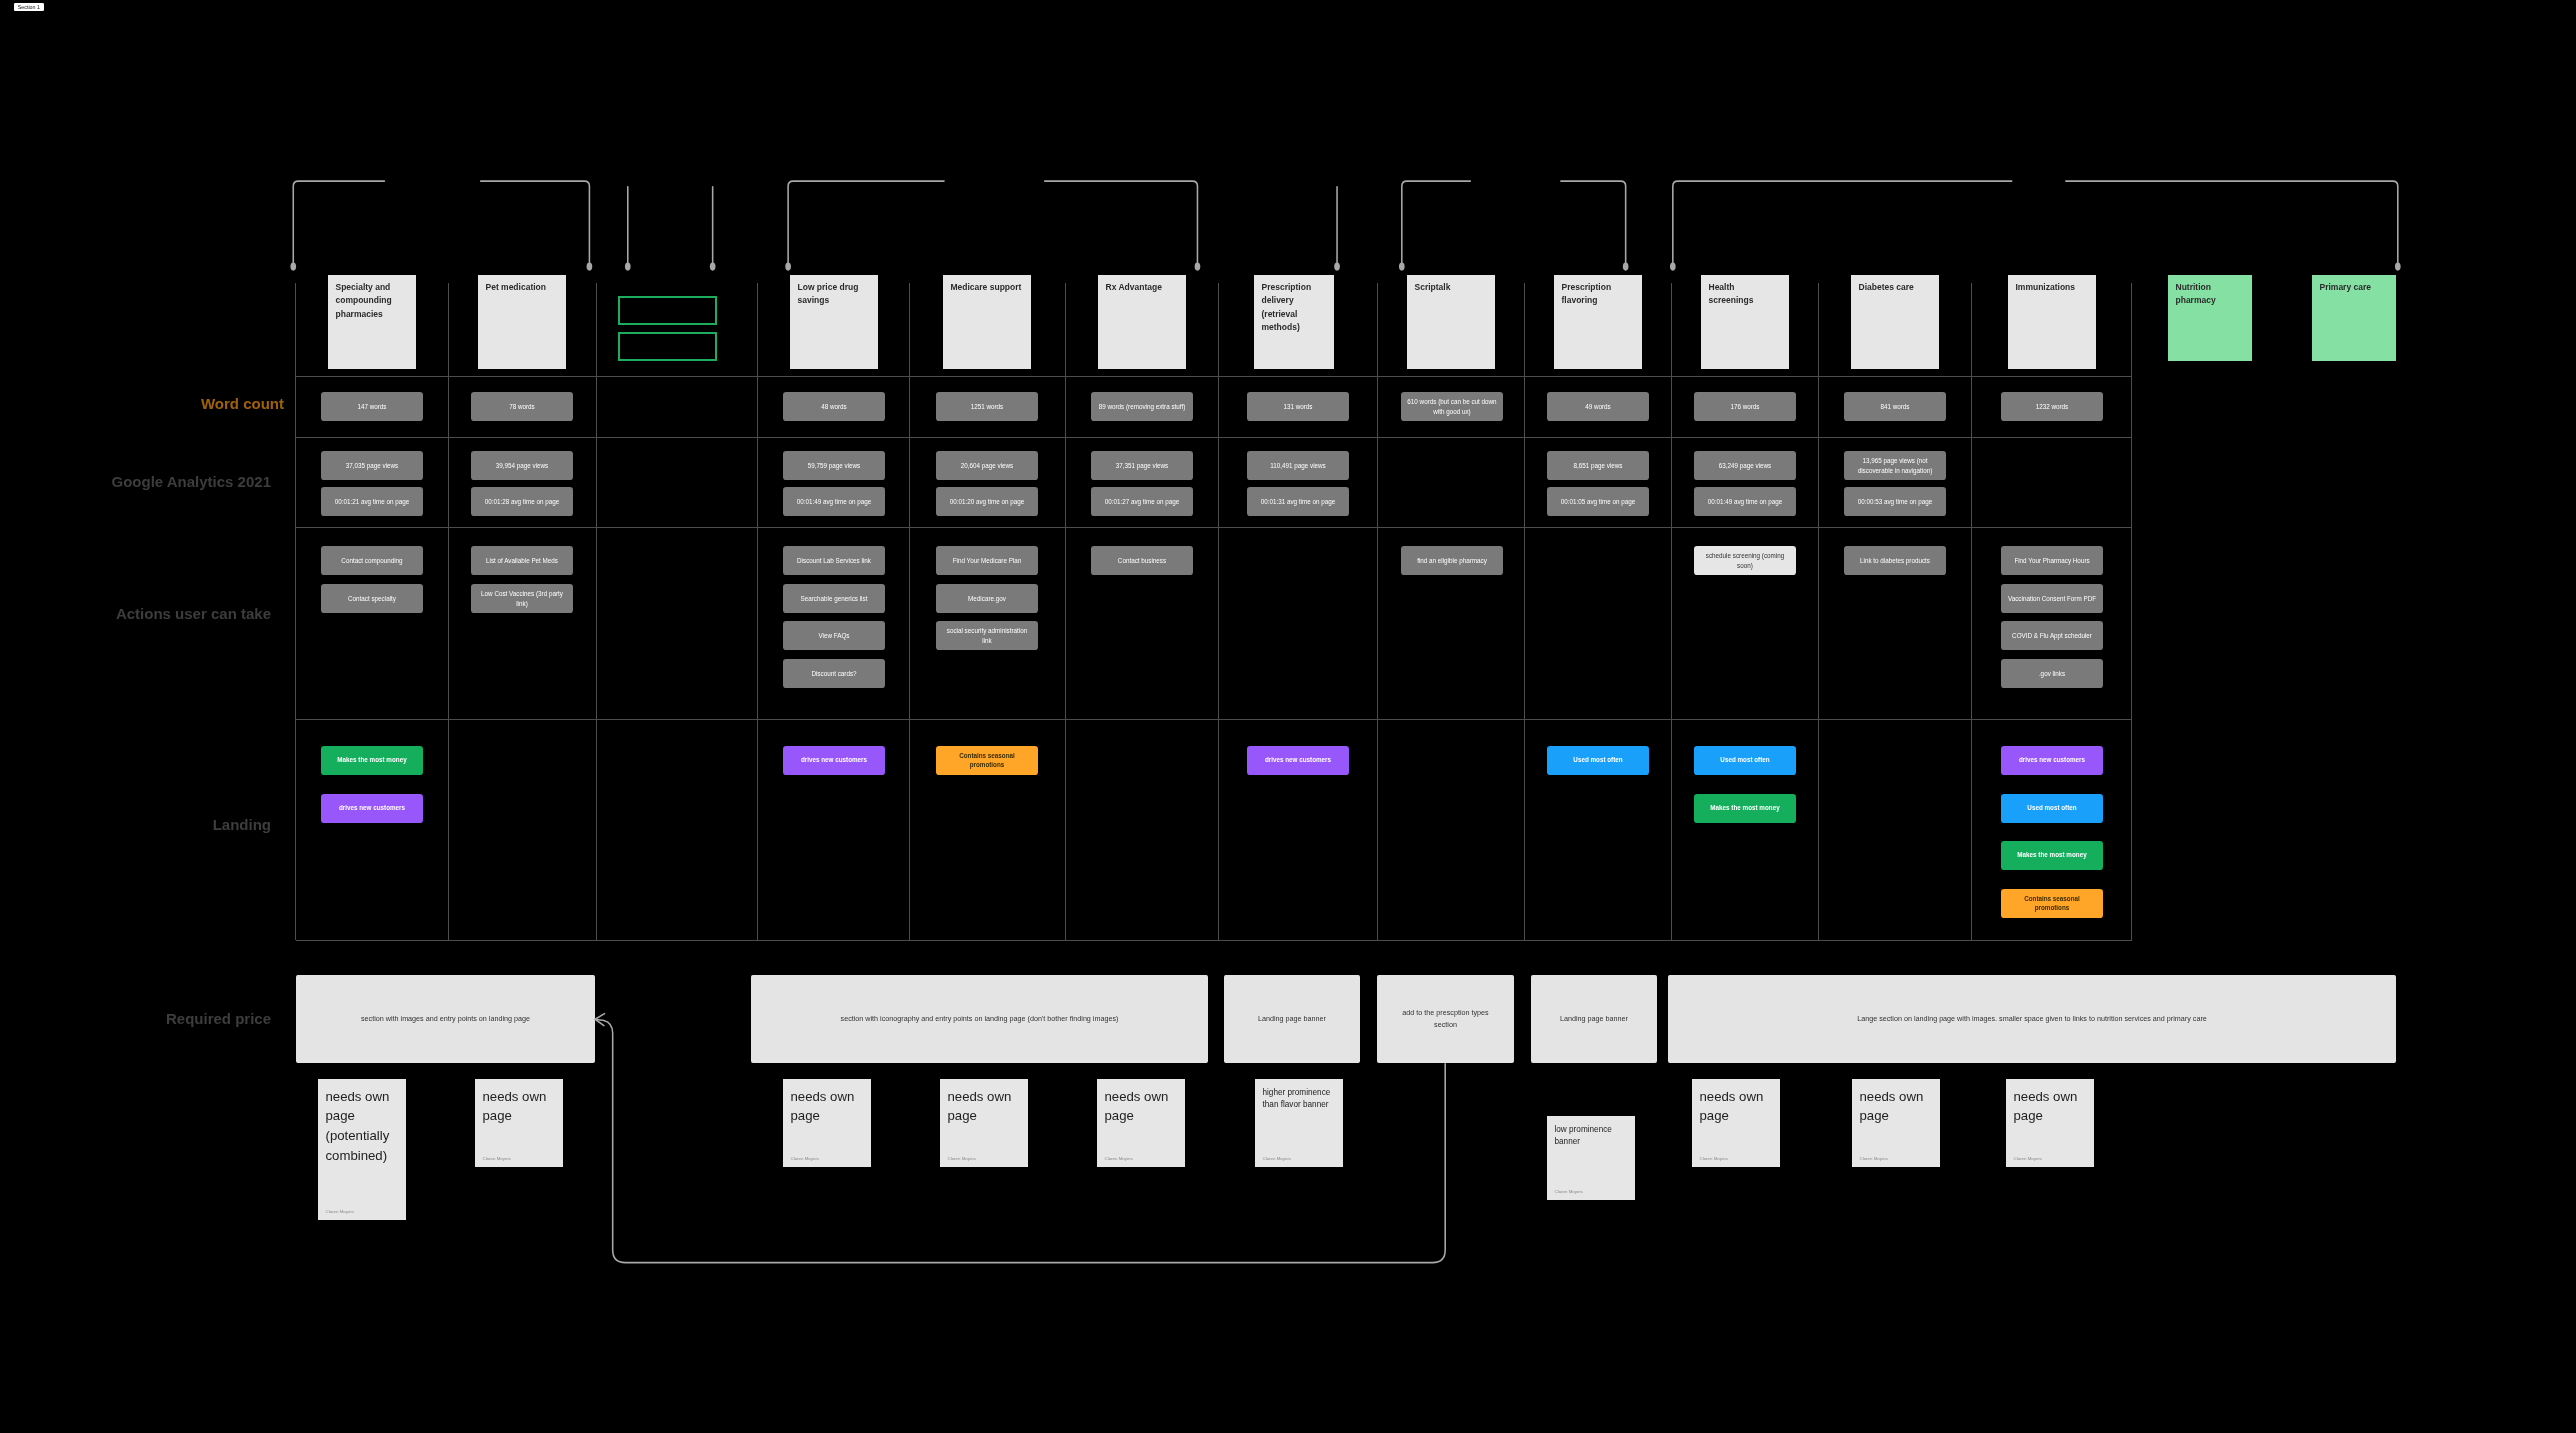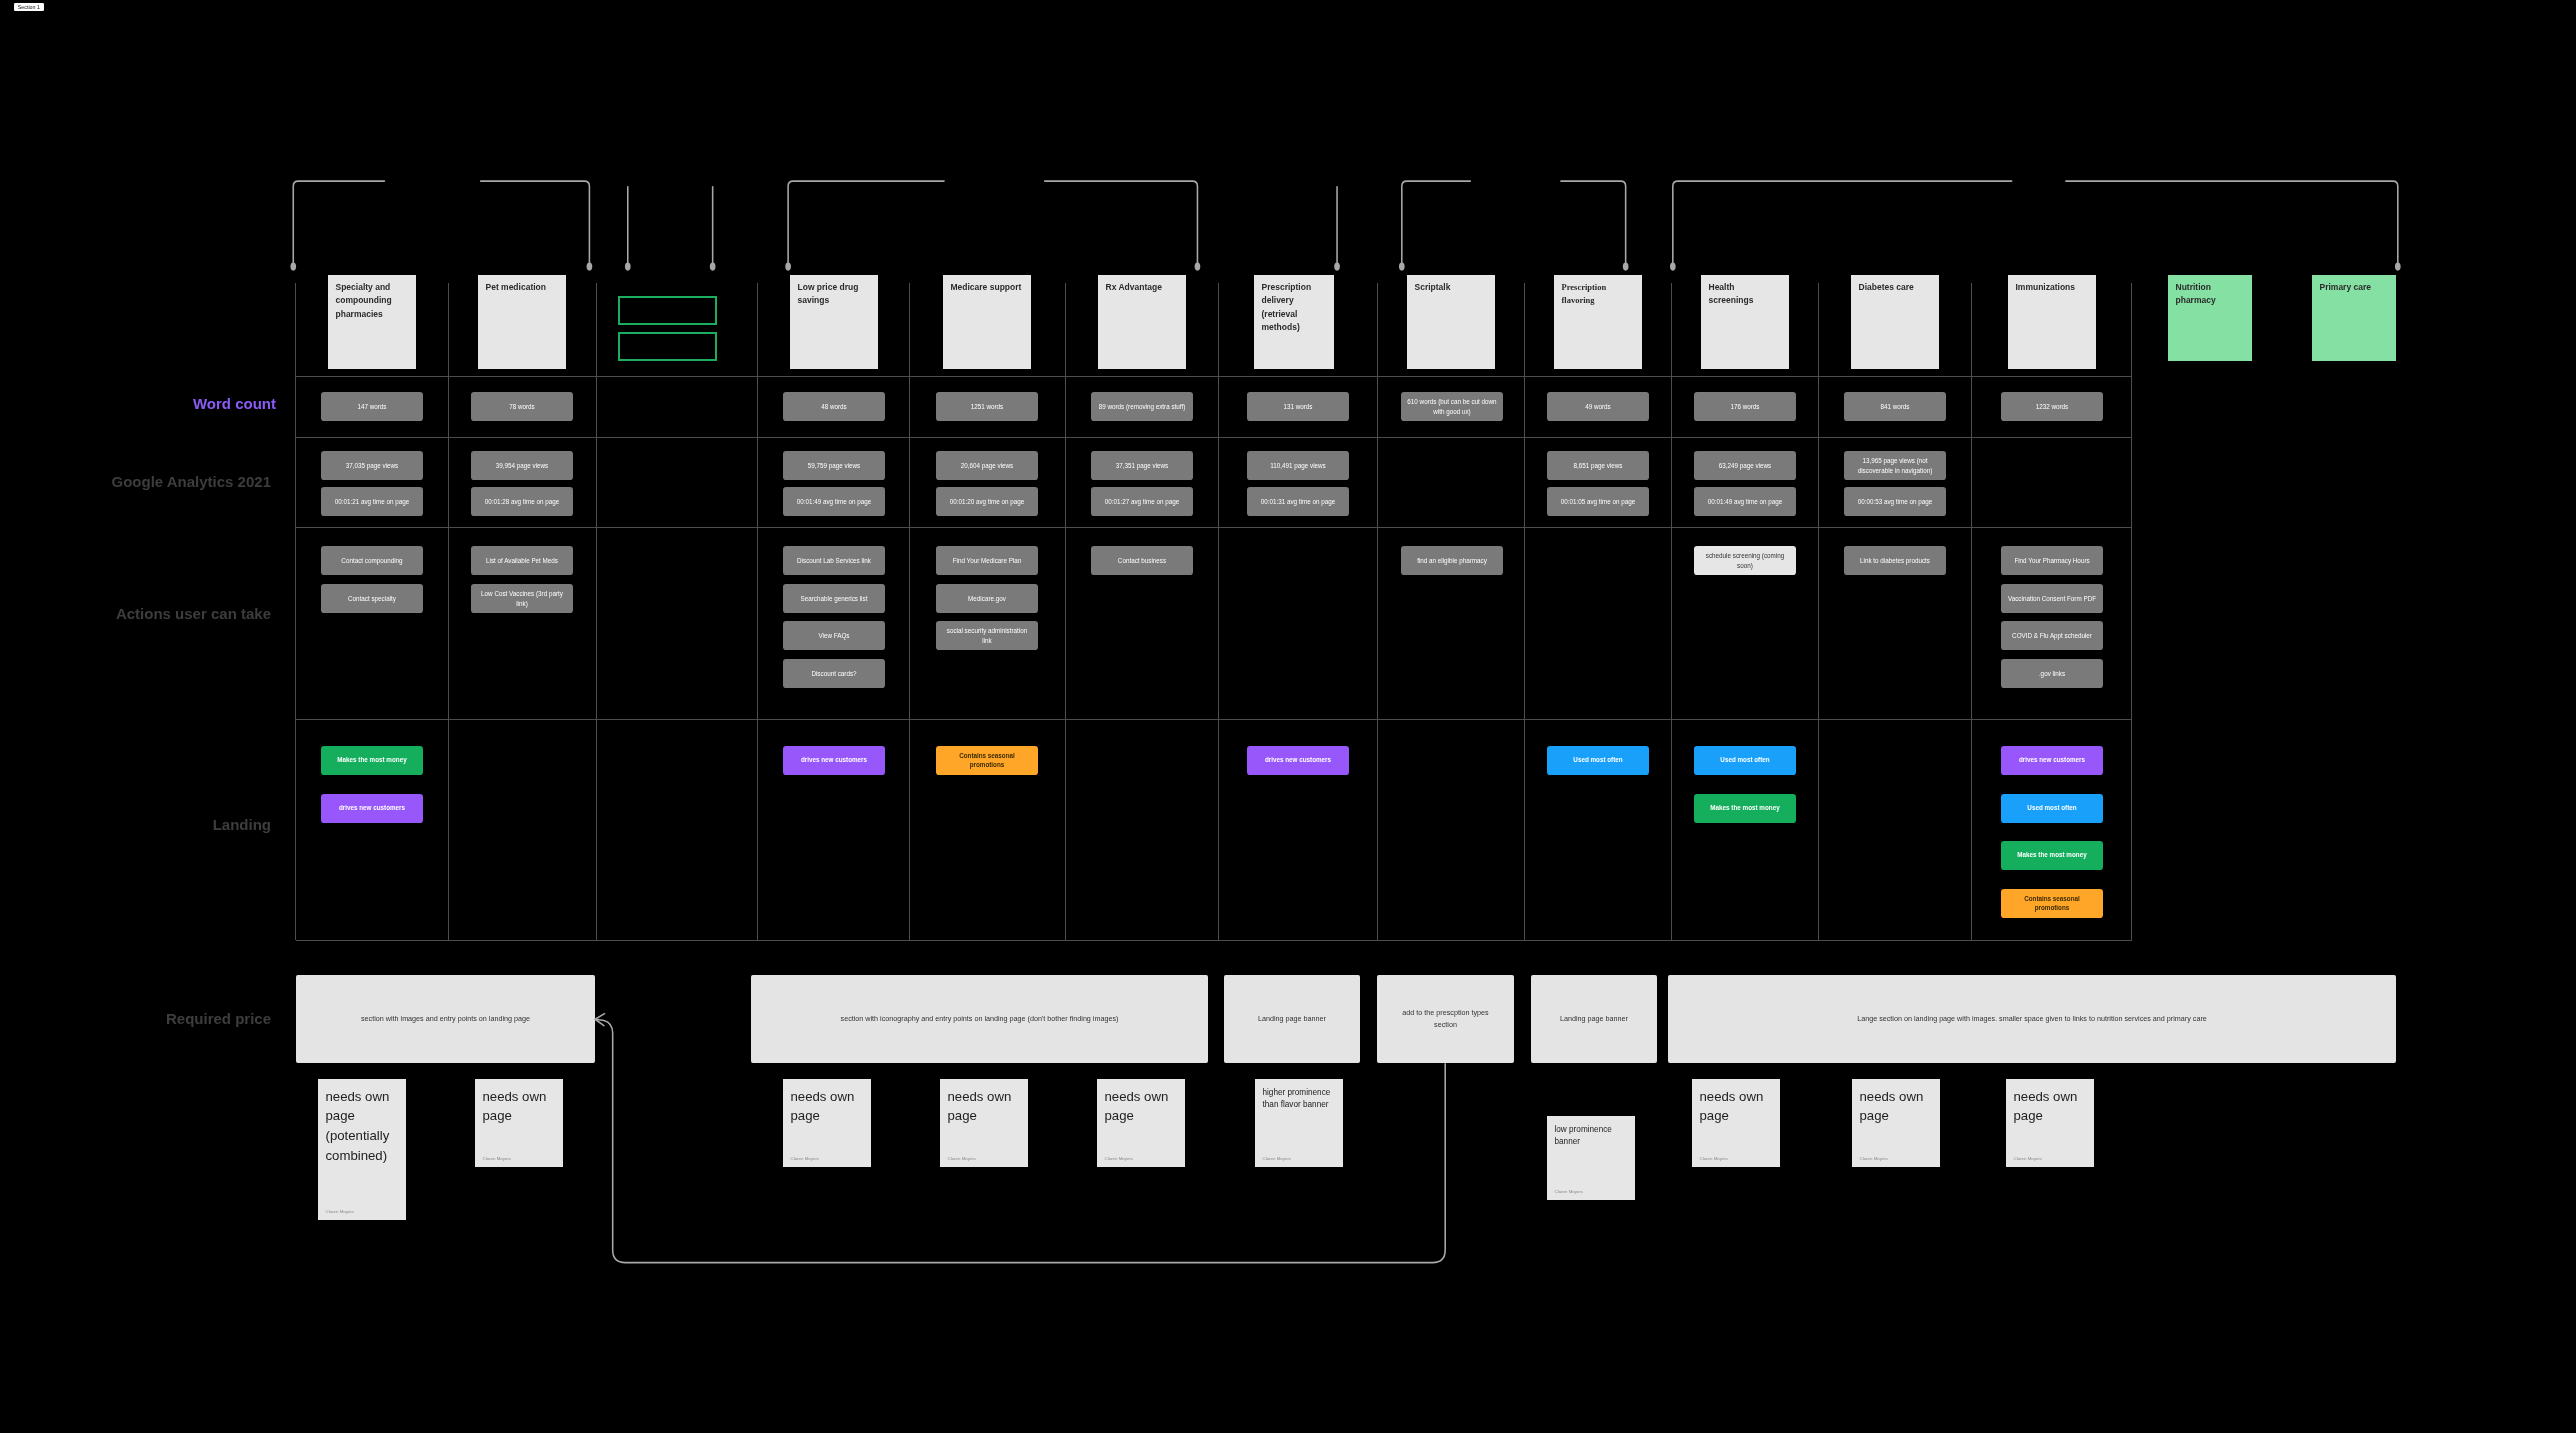--- a/index.html
+++ b/index.html
@@ -44,21 +44,21 @@
     <div class="gridline" style="left: 1524px; top: 283px; width: 1.3px; height: 657px;"></div>
     <div class="gridline" style="left: 1671px; top: 283px; width: 1.3px; height: 657px;"></div>
     <div class="gridline" style="left: 1818px; top: 283px; width: 1.3px; height: 657px;"></div>
     <div class="gridline" style="left: 1971px; top: 283px; width: 1.3px; height: 657px;"></div>
     <div class="gridline" style="left: 2131px; top: 283px; width: 1.3px; height: 657px;"></div>
     <div class="gridline" style="left: 296px; top: 376px; width: 1836px; height: 1.3px;"></div>
     <div class="gridline" style="left: 296px; top: 437px; width: 1836px; height: 1.3px;"></div>
     <div class="gridline" style="left: 296px; top: 527px; width: 1836px; height: 1.3px;"></div>
     <div class="gridline" style="left: 296px; top: 719px; width: 1836px; height: 1.3px;"></div>
     <div class="gridline" style="left: 296px; top: 940px; width: 1836px; height: 1.3px;"></div>
-    <div class="rowlabel" style="left: 24px; top: 403px; color: #8b5cf6;">Word count</div>
+    <div class="rowlabel" style="left: 32px; top: 403px; color: #a16207;">Word count</div>
     <div class="rowlabel" style="left: 19px; top: 481px; color: rgb(61, 61, 61);">Google Analytics 2021</div>
     <div class="rowlabel" style="left: 19px; top: 613px; color: rgb(61, 61, 61);">Actions user can take</div>
     <div class="rowlabel" style="left: 19px; top: 824px; color: rgb(61, 61, 61);">Landing</div>
     <div class="rowlabel" style="left: 19px; top: 1018px; color: rgb(61, 61, 61);">Required price</div>
     <div class="card" style="left: 328px; top: 275px; width: 88px; height: 94px; background: rgb(230, 230, 230);">Specialty and compounding pharmacies</div>
     <div class="gbox" style="left: 321px; top: 392px; background: rgb(122, 122, 122);">147 words</div>
     <div class="gbox" style="left: 321px; top: 451px; background: rgb(122, 122, 122);">37,035 page views</div>
     <div class="gbox" style="left: 321px; top: 487px; background: rgb(122, 122, 122);">00:01:21 avg time on page</div>
     <div class="gbox" style="left: 321px; top: 546px;">Contact compounding</div>
     <div class="gbox" style="left: 321px; top: 584px;">Contact specialty</div>
@@ -95,21 +95,21 @@
     <div class="gbox" style="left: 1091px; top: 487px; background: rgb(122, 122, 122);">00:01:27 avg time on page</div>
     <div class="gbox" style="left: 1091px; top: 546px;">Contact business</div>
     <div class="card" style="left: 1254px; top: 275px; width: 80px; height: 94px; background: rgb(230, 230, 230);">Prescription delivery (retrieval methods)</div>
     <div class="gbox" style="left: 1247px; top: 392px; background: rgb(122, 122, 122);">131 words</div>
     <div class="gbox" style="left: 1247px; top: 451px; background: rgb(122, 122, 122);">110,491 page views</div>
     <div class="gbox" style="left: 1247px; top: 487px; background: rgb(122, 122, 122);">00:01:31 avg time on page</div>
     <div class="benefit" style="left: 1247px; top: 746px; background: rgb(151, 87, 251);">drives new customers</div>
     <div class="card" style="left: 1407px; top: 275px; width: 88px; height: 94px; background: rgb(230, 230, 230);">Scriptalk</div>
     <div class="gbox" style="left: 1401px; top: 392px; background: rgb(122, 122, 122);">610 words (but can be cut down with good ux)</div>
     <div class="gbox" style="left: 1401px; top: 546px;">find an eligible pharmacy</div>
-    <div class="card" style="left: 1554px; top: 275px; width: 88px; height: 94px; background: rgb(230, 230, 230); font-family: Liberation Serif, serif;">Prescription flavoring</div>
+    <div class="card" style="left: 1554px; top: 275px; width: 88px; height: 94px; background: rgb(230, 230, 230);">Prescription flavoring</div>
     <div class="gbox" style="left: 1547px; top: 392px; background: rgb(122, 122, 122);">49 words</div>
     <div class="gbox" style="left: 1547px; top: 451px; background: rgb(122, 122, 122);">8,651 page views</div>
     <div class="gbox" style="left: 1547px; top: 487px; background: rgb(122, 122, 122);">00:01:05 avg time on page</div>
     <div class="benefit" style="left: 1547px; top: 746px; background: rgb(24, 160, 251);">Used most often</div>
     <div class="card" style="left: 1701px; top: 275px; width: 88px; height: 94px; background: rgb(230, 230, 230);">Health screenings</div>
     <div class="gbox" style="left: 1694px; top: 392px; background: rgb(122, 122, 122);">176 words</div>
     <div class="gbox" style="left: 1694px; top: 451px; background: rgb(122, 122, 122);">63,249 page views</div>
     <div class="gbox" style="left: 1694px; top: 487px; background: rgb(122, 122, 122);">00:01:49 avg time on page</div>
     <div class="gbox light" style="left: 1694px; top: 546px;">schedule screening (coming soon)</div>
     <div class="benefit" style="left: 1694px; top: 746px; background: rgb(24, 160, 251);">Used most often</div>

